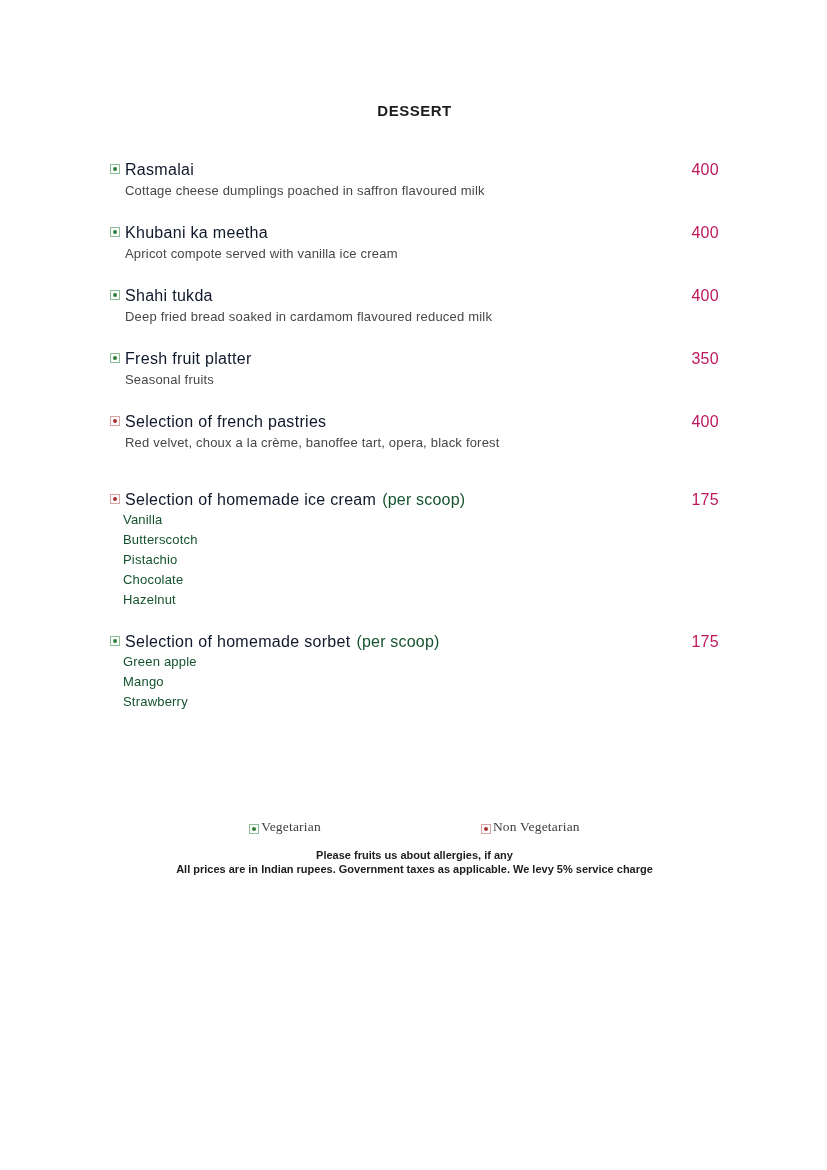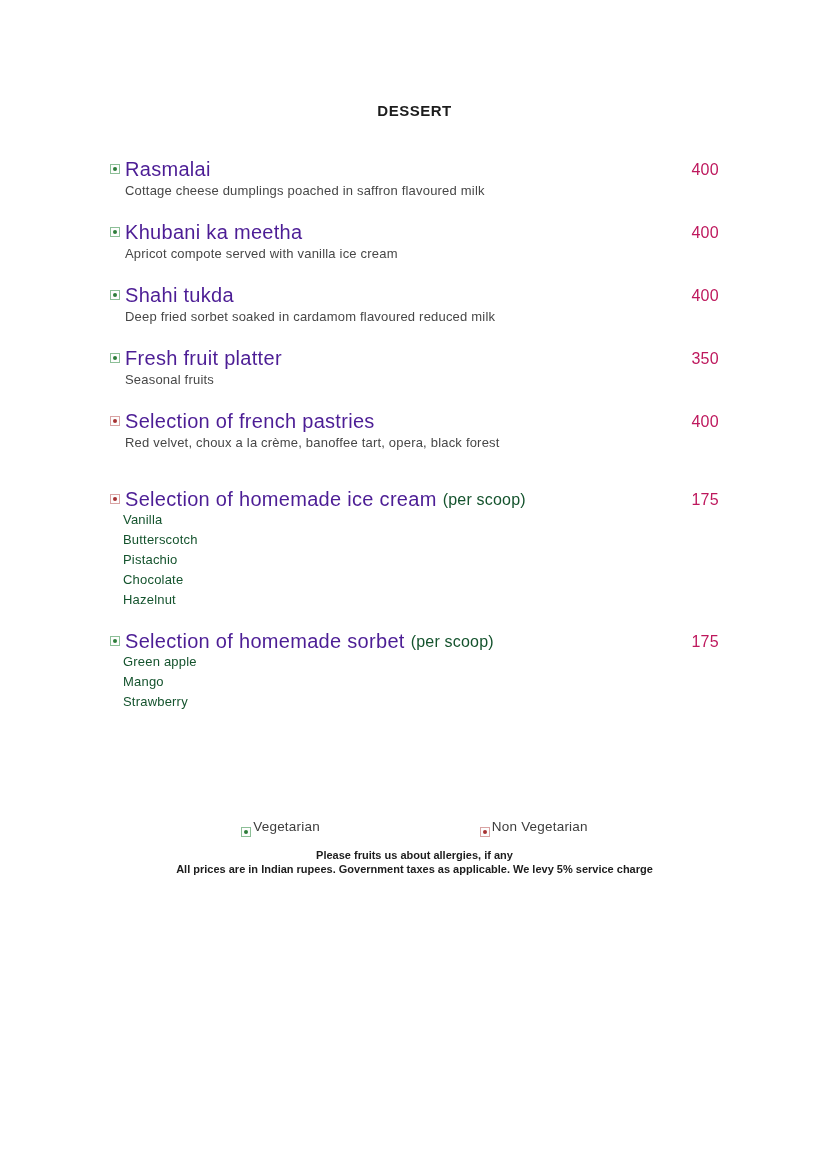--- a/index.html
+++ b/index.html
@@ -45,23 +45,23 @@
     content:'';
     position:absolute;
     left:2px; top:2px; right:2px; bottom:2px;
     border-radius:50%;
   }
   .mark.veg { border-color:#8cbf97; }
   .mark.veg::after { background:#2e7d3a; }
   .mark.nonveg { border-color:#d9a3a3; }
   .mark.nonveg::after { background:#a63232; }
   .name {
-    font-size:20px;
+    font-size:16px;
     letter-spacing:0.3px;
-    color:#4c1d95;
+    color:#0f172a;
   }
   .qualifier {
     font-size:16px;
     letter-spacing:0.2px;
     margin-left:6px;
     align-self:center;
     color:#14532d;
   }
   .price {
     margin-left:auto;
@@ -85,21 +85,21 @@
   }
   .legend {
     margin-top:104px;
     display:flex;
     justify-content:center;
     gap:160px;
     font-size:13.5px;
     letter-spacing:0.2px;
     line-height:21px;
   }
-  .legend-entry { display:flex; align-items:flex-end; }
+  .legend-entry { display:flex; align-items:center;font-family:Liberation Serif, serif; }
   .legend-entry .mark { margin-right:2px; }
   .footer {
     margin-top:12px;
     text-align:center;
     font-size:11px;
     font-weight:bold;
     color:#1c1c1c;
     line-height:13.5px;
   }
 </style>
@@ -129,21 +129,21 @@
       </div>
       <div class="desc">Apricot compote served with vanilla ice cream</div>
     </div>
 
     <div class="item">
       <div class="row">
         <span class="mark veg"></span>
         <span class="name">Shahi tukda</span>
         <span class="price">400</span>
       </div>
-      <div class="desc">Deep fried sorbet soaked in cardamom flavoured reduced milk</div>
+      <div class="desc">Deep fried bread soaked in cardamom flavoured reduced milk</div>
     </div>
 
     <div class="item">
       <div class="row">
         <span class="mark veg"></span>
         <span class="name">Fresh fruit platter</span>
         <span class="price">350</span>
       </div>
       <div class="desc">Seasonal fruits</div>
     </div>

